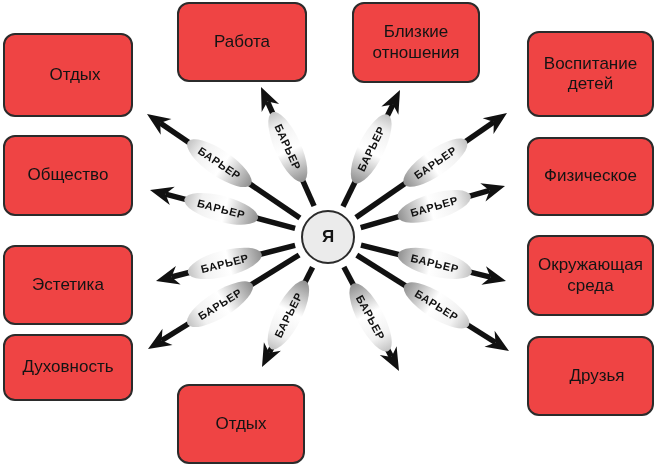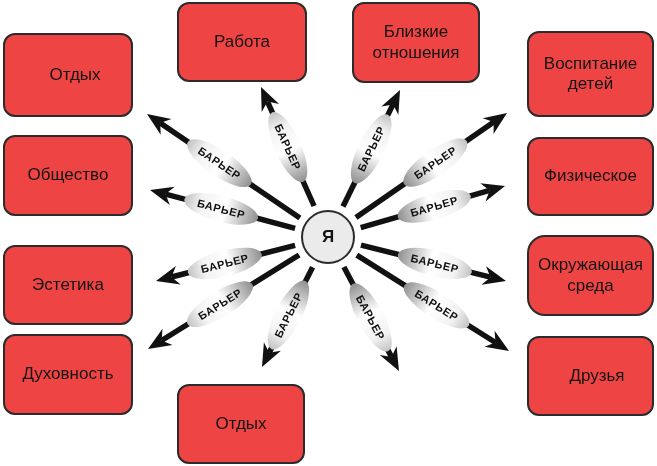--- a/index.html
+++ b/index.html
@@ -120,28 +120,28 @@
         <g transform="translate(219.4,163.2) rotate(34.2)">
           <ellipse cx="0" cy="0" rx="38" ry="13" fill="url(#grad-in)"></ellipse>
           <text x="0" y="4" text-anchor="middle" class="barrier-text">БАРЬЕР</text>
         </g>
       </g>
   </svg>
 
   <div class="node" style="left:3px;  top:33px;  width:130px; height:84px;padding-left:20px;">Отдых</div>
   <div class="node" style="left:3px;  top:135px; width:130px; height:81px;">Общество</div>
   <div class="node" style="left:3px;  top:245px; width:130px; height:80px;">Эстетика</div>
-  <div class="node" style="left:3px;  top:334px; width:130px; height:81px;text-align:right;">Духовность</div>
+  <div class="node" style="left:3px;  top:334px; width:130px; height:67px;text-align:right;">Духовность</div>
 
   <div class="node" style="left:177px; top:2px;  width:130px; height:80px;">Работа</div>
   <div class="node" style="left:352px; top:2px;  width:128px; height:81px;">Близкие отношения</div>
 
   <div class="node" style="left:527px; top:31px;  width:127px; height:86px;">Воспитание детей</div>
   <div class="node" style="left:527px; top:137px; width:127px; height:79px;">Физическое</div>
-  <div class="node" style="left:527px; top:235px; width:127px; height:81px;border-radius:18px;">Окружающая среда</div>
+  <div class="node" style="left:527px; top:235px; width:127px; height:81px;">Окружающая среда</div>
   <div class="node" style="left:527px; top:336px; width:127px; height:80px;padding-left:19px;">Друзья</div>
 
   <div class="node" style="left:177px; top:384px; width:128px; height:80px;">Отдых</div>
 
   <div class="center-circle">
     <span>Я</span>
   </div>
 
 </div>
 

